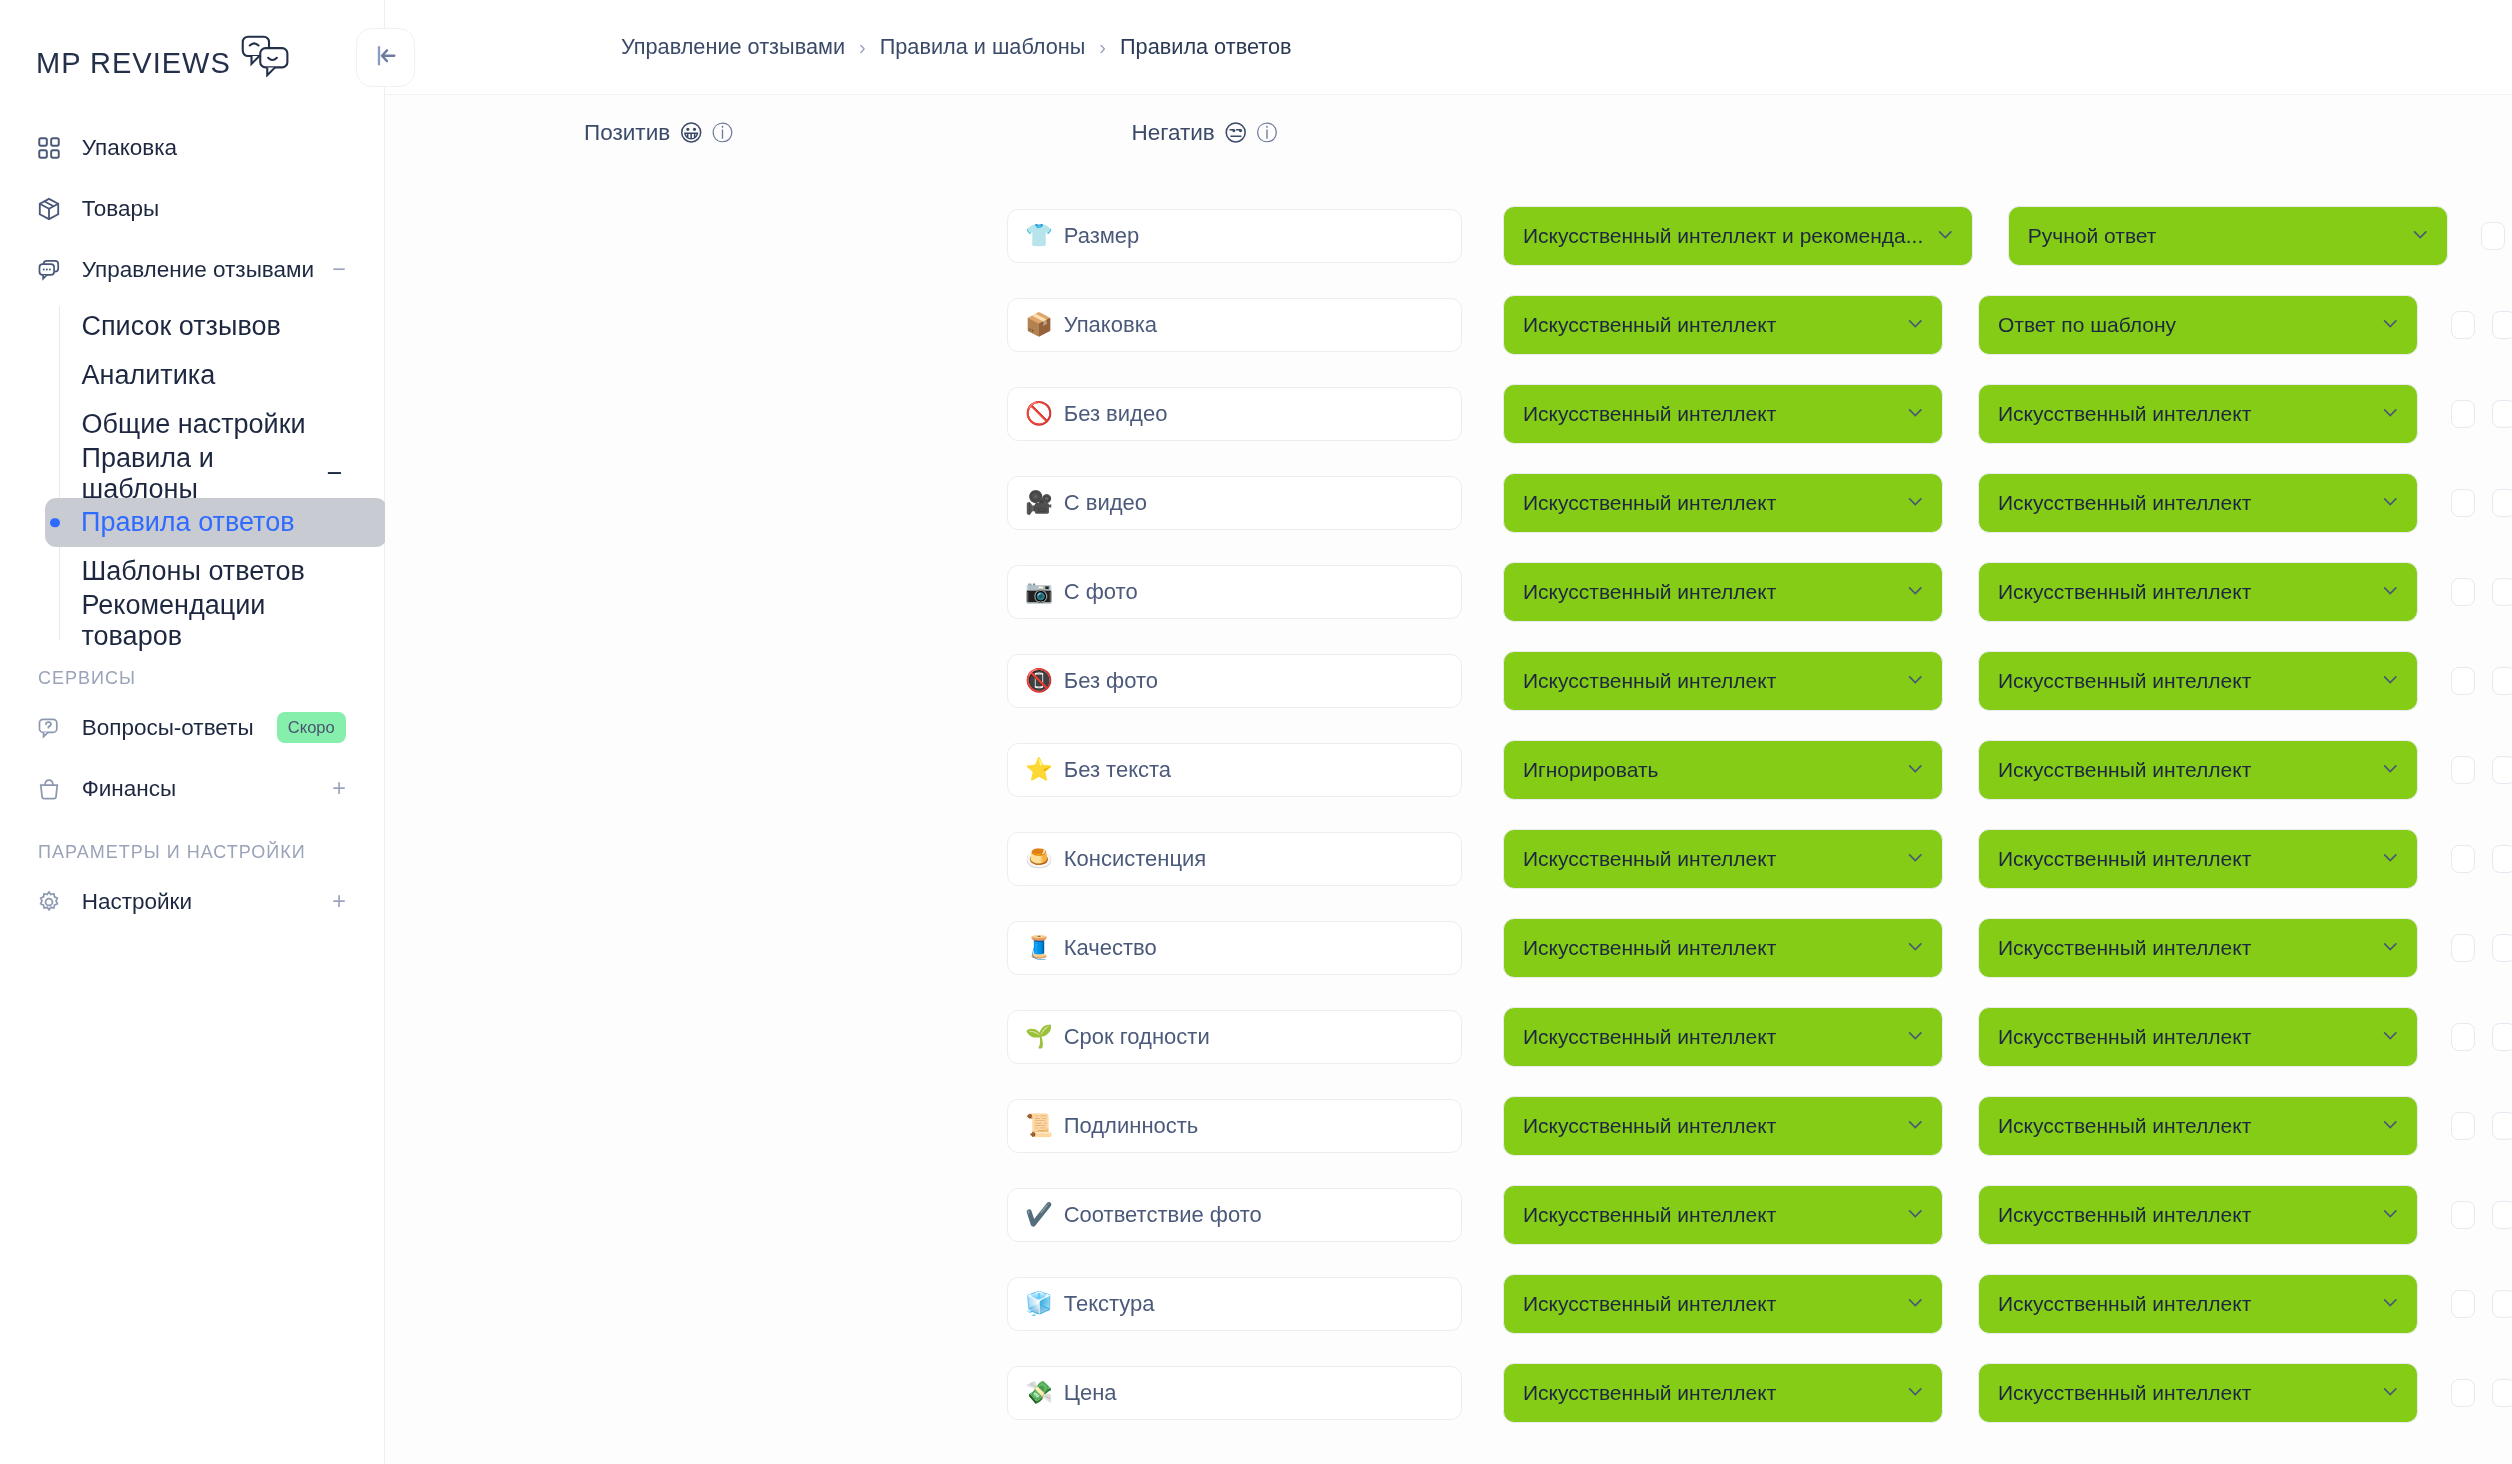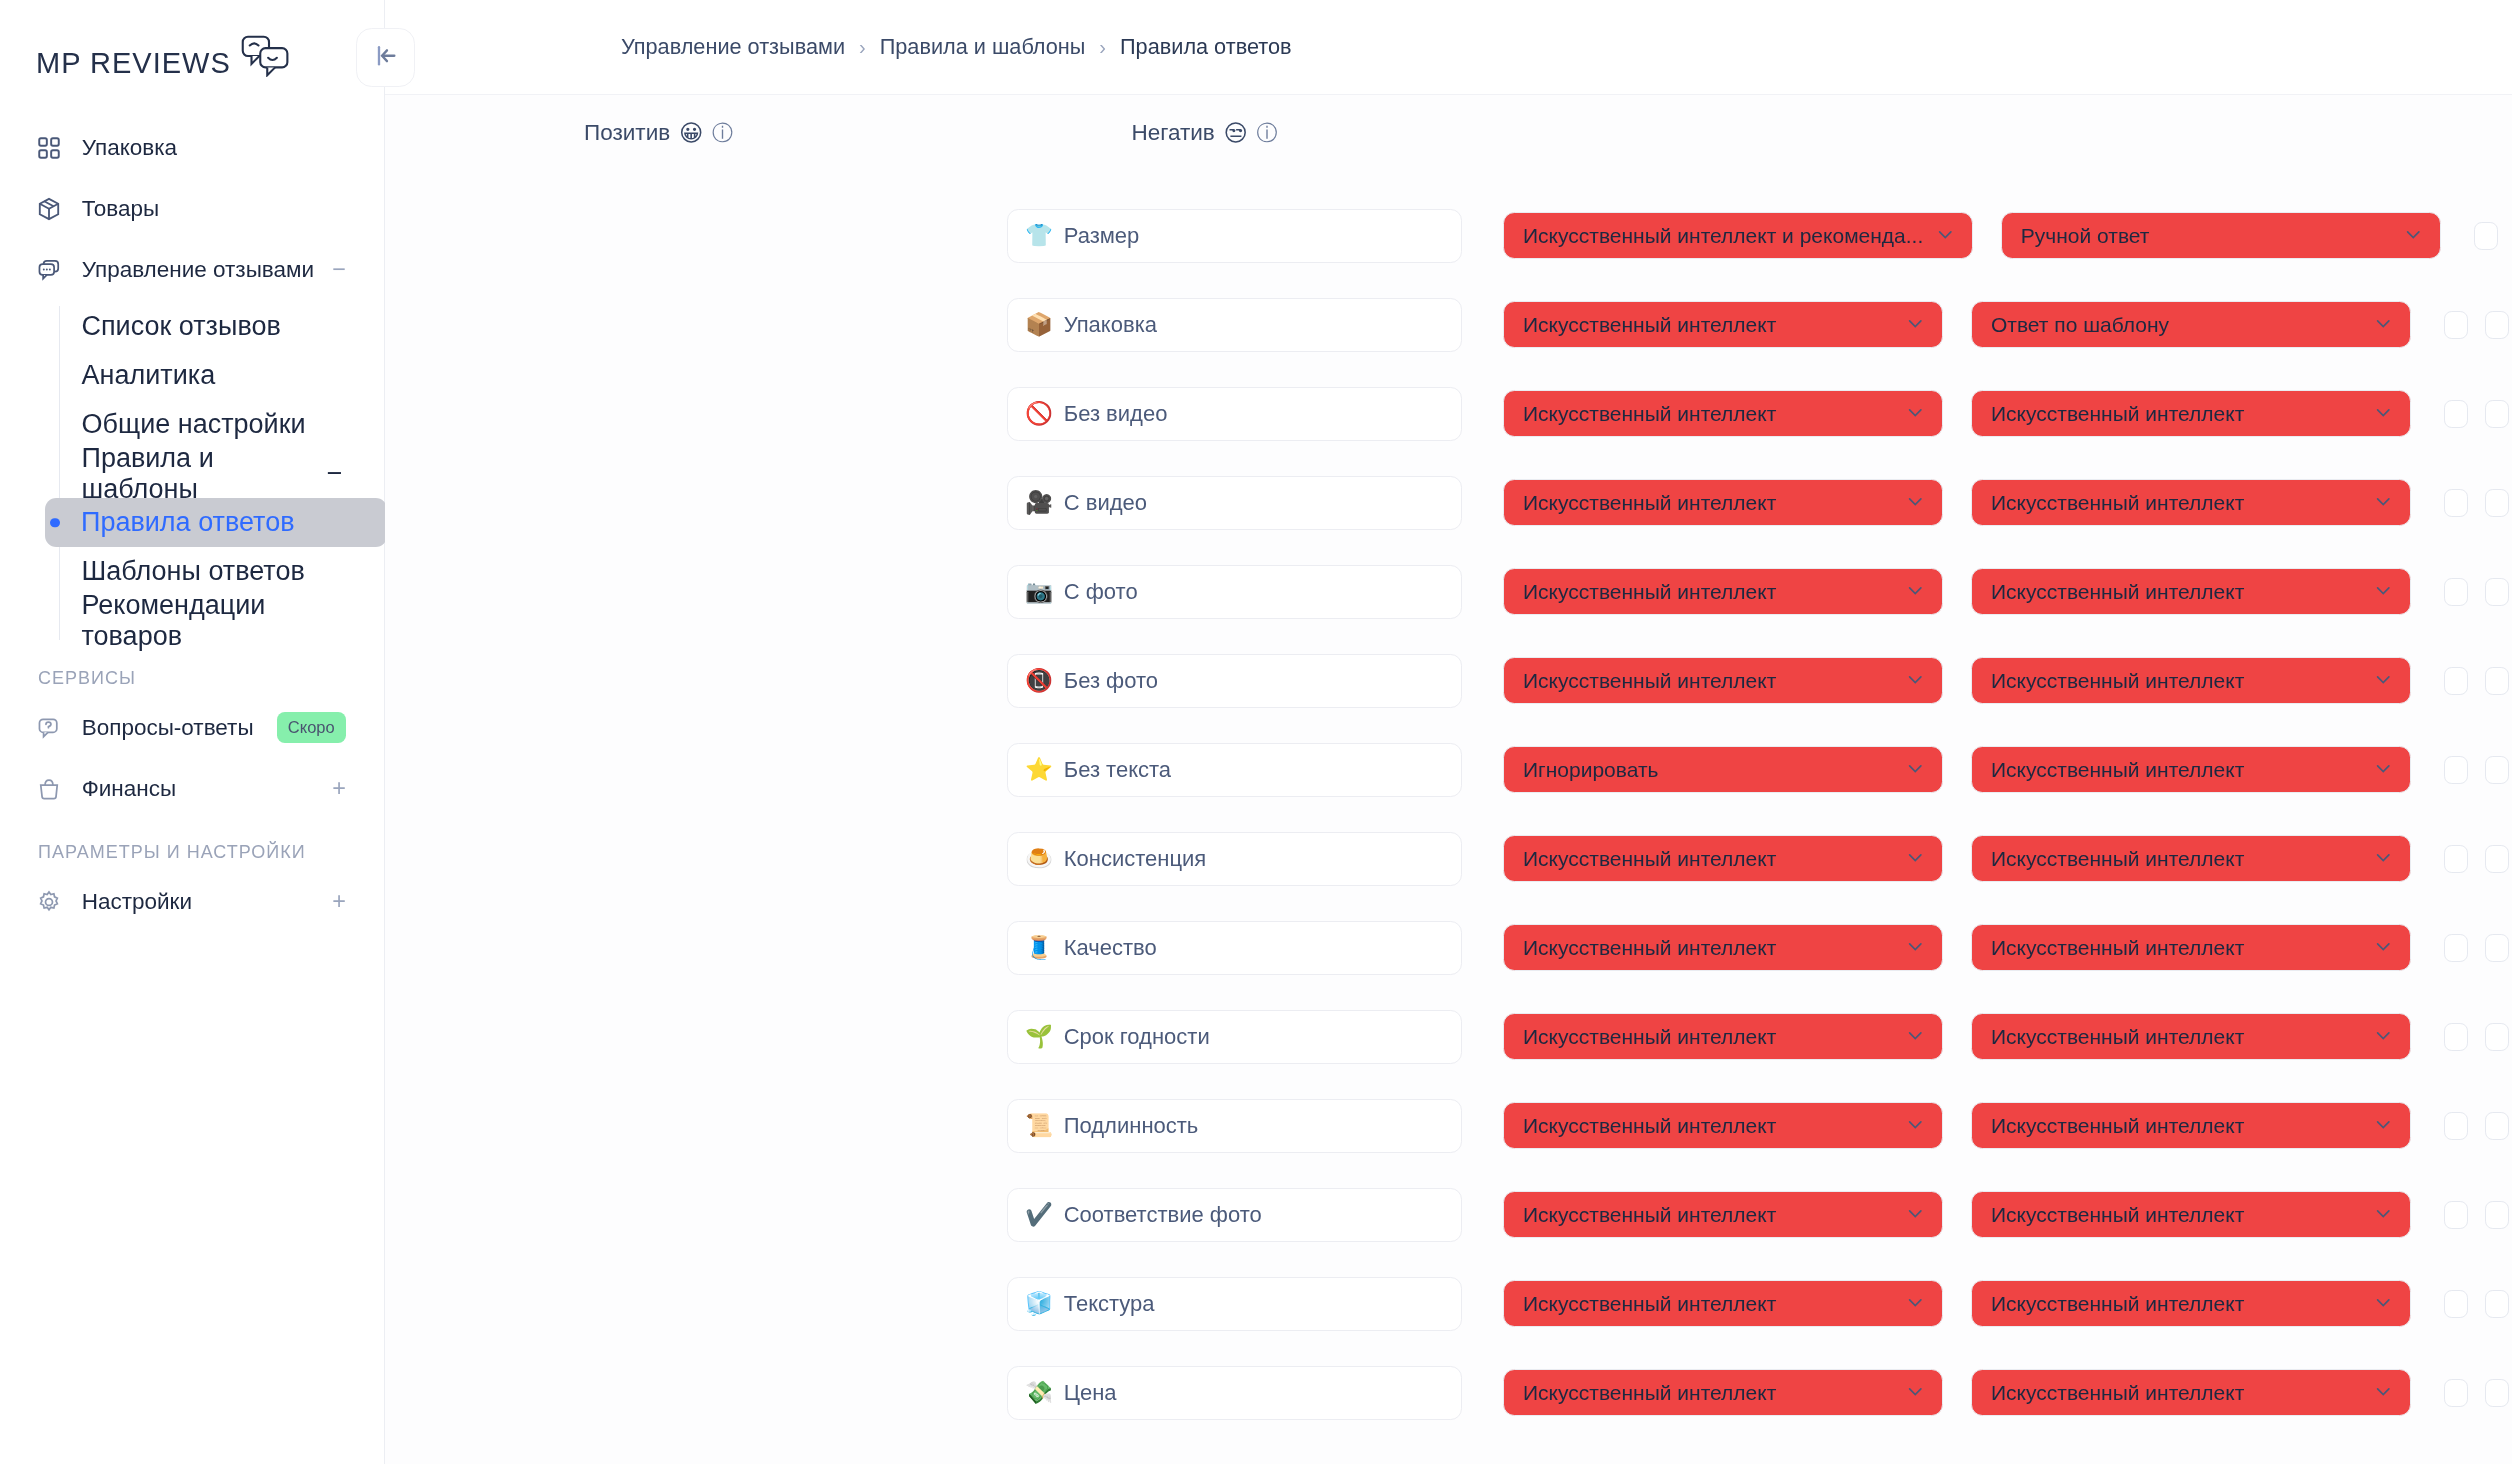--- a/index.html
+++ b/index.html
@@ -110,31 +110,31 @@
   .cell-topic {
     flex: 0 0 455px; margin-left: 622px;
     height: 54px; border: 0.9px solid #ecedf2; border-radius: 11.3px;
     background: #ffffff; display: flex; align-items: center;
     padding: 0 17.3px; cursor: pointer;
   }
   .cell-topic .emo { font-size: 22.5px; margin-right: 10.4px; }
   .cell-topic .name { font-size: 22px; color: #4b5a7a; }
 
   .select {
-    height: 47px; border: 0.9px solid #eaecf1; border-radius: 11.3px;
-    background: #ef4444; display: flex; align-items: center;
+    height: 60px; border: 0.9px solid #eaecf1; border-radius: 11.3px;
+    background: #84cc16; display: flex; align-items: center;
     padding: 0 15.6px 0 19px; cursor: pointer;
   }
   .select .val {
     font-size: 21px; color: #1d2840; flex: 1 1 auto;
     white-space: nowrap; overflow: hidden; text-overflow: ellipsis;
   }
   .select .chev { color: #4a5878; margin-left: 10.4px; flex: 0 0 auto; }
   .cell-pos { flex: 0 0 440px; margin-left: 41px; }
-  .cell-neg { flex: 0 0 440px; margin-left: 28px; }
+  .cell-neg { flex: 0 0 440px; margin-left: 35px; }
 
   .cell-mod { flex: 0 0 95px; margin-left: 33px; display: flex; gap: 17.3px; }
   .cbx {
     width: 24px; height: 28px; border: 1.3px solid #e6e9f0;
     border-radius: 7.8px; background: #fff; cursor: pointer;
   }
 </style>
 </head>
 <body>
 

